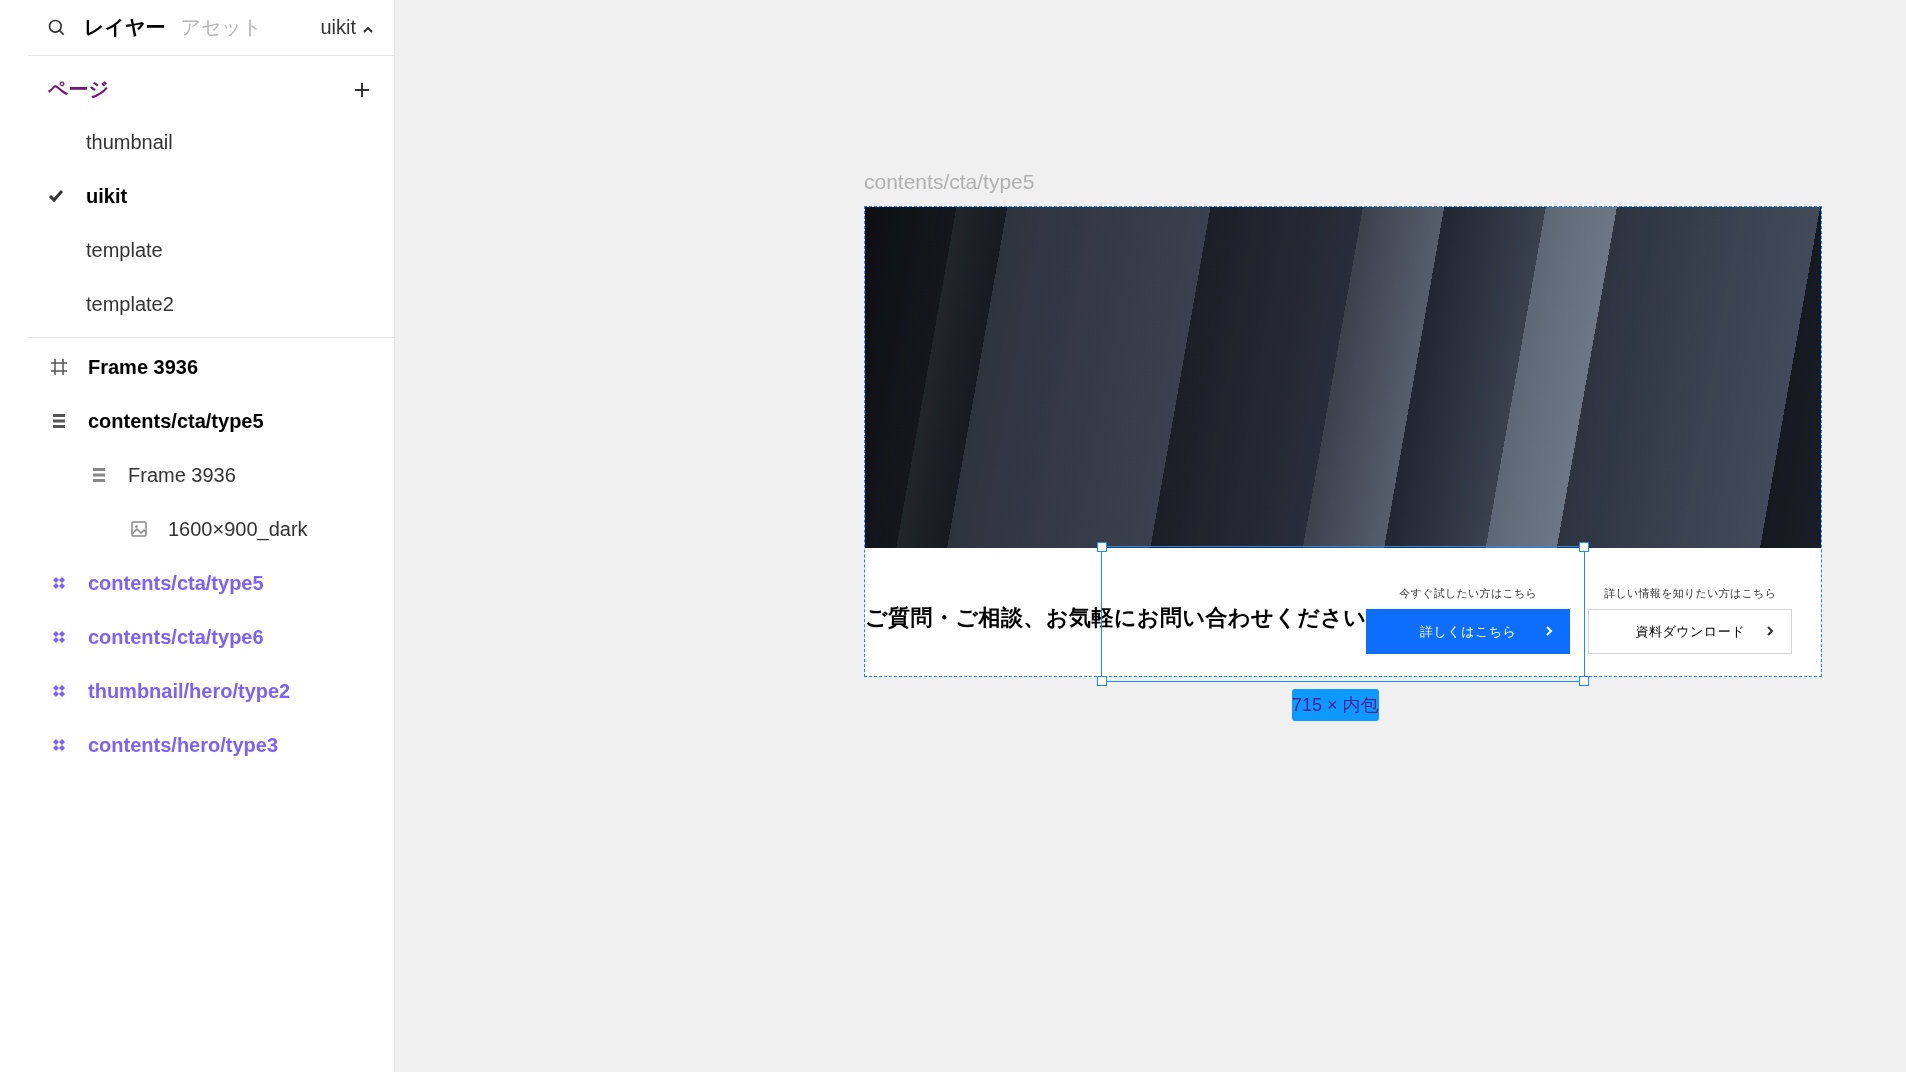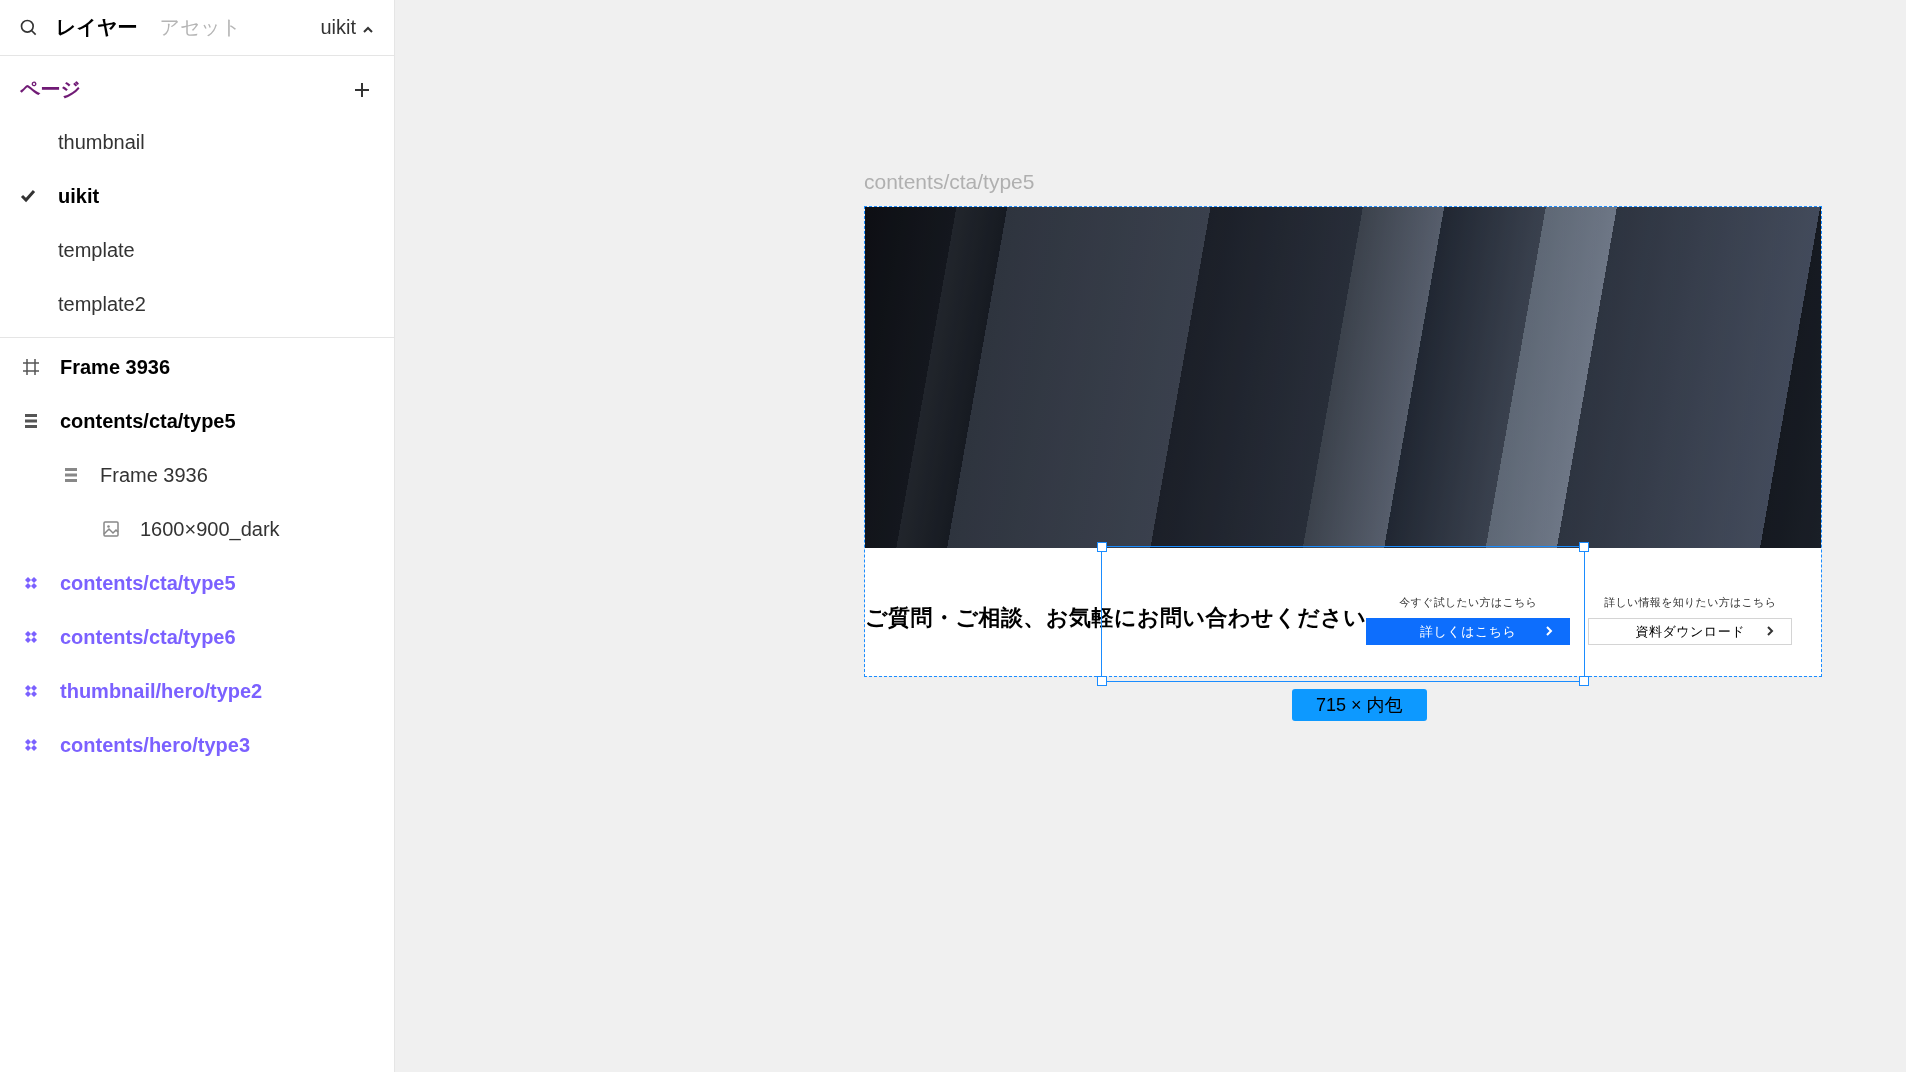--- a/index.html
+++ b/index.html
@@ -1,26 +1,26 @@
 <!DOCTYPE html>
 <html><head>
 <meta charset="utf-8">
 <style>
 * { margin: 0; padding: 0; box-sizing: border-box; font-family: -apple-system, "Hiragino Sans", "Hiragino Kaku Gothic ProN", Meiryo, sans-serif; }
 html, body { width: 1906px; height: 1072px; overflow: hidden; background: #f0f0f0; }
 
 .app { display: flex; width: 100%; height: 100%; }
 
-.sidebar { width: 395px; background: #ffffff; border-right: 1px solid #e5e5e5; display: flex; flex-direction: column; }
+.sidebar { width: 395px; background: #ffffff; border-right: 1px solid #e5e5e5; display: flex; flex-direction: column; padding-left: 28px; }
 
 .sidebar-header { display: flex; align-items: center; padding: 14px 20px 14px 18px; border-bottom: 1px solid #e5e5e5; }
 .search-ic { width: 22px; height: 22px; display: flex; align-items: center; justify-content: center; }
 .search-ic svg { width: 20px; height: 20px; stroke: #333; stroke-width: 2; fill: none; }
 .tab-layers { margin-left: 16px; font-size: 20px; font-weight: 700; color: #000; cursor: pointer; }
-.tab-assets { margin-left: 22px; font-size: 20px; font-weight: 400; color: #b5b5b5; cursor: pointer; }
+.tab-assets { margin-left: 15px; font-size: 20px; font-weight: 400; color: #b5b5b5; cursor: pointer; }
 .spacer { flex: 1; }
 .page-dd { display: flex; align-items: center; cursor: pointer; }
 .page-dd-label { font-size: 20px; color: #333; }
 .page-dd-chev { margin-left: 6px; width: 12px; height: 12px; }
 .page-dd-chev svg { width: 12px; height: 12px; stroke: #333; stroke-width: 2; fill: none; }
 
 .pages-section { border-bottom: 1px solid #e5e5e5; padding-bottom: 6px; }
 .pages-head { display: flex; align-items: center; padding: 20px 20px 12px 20px; }
 .pages-head-label { font-size: 20px; font-weight: 700; color: #701a75; }
 .pages-add { width: 24px; height: 24px; cursor: pointer; display: flex; align-items: center; justify-content: center; }
@@ -66,35 +66,35 @@
     #3b4352 74%, #566074 94%,
     #1b2029 94%, #222832 100%);
   background-blend-mode: multiply, normal;
 }
 
 .cta-body { width: 100%; height: 128px; background: #ffffff; position: relative; display: flex; flex-direction: row; align-items: center; }
 .cta-title { font-size: 22px; font-weight: 700; color: #000; margin-top: 12px; letter-spacing: 0.5px; }
 .cta-cols { display: flex; gap: 18px; margin-top: 16px; }
 .cta-col { display: flex; flex-direction: column; align-items: center; width: 204px; }
 .cta-hint { font-size: 11px; color: #333; margin-bottom: 8px; letter-spacing: 0.3px; }
-.cta-btn { width: 204px; height: 27px; display: flex; align-items: center; justify-content: center; position: relative; font-size: 13px; letter-spacing: 0.5px; cursor: pointer; }
+.cta-btn { width: 204px; height: 45px; display: flex; align-items: center; justify-content: center; position: relative; font-size: 13px; letter-spacing: 0.5px; cursor: pointer; }
 .cta-btn.primary { background: #0d6efd; color: #fff; }
 .cta-btn.secondary { background: #fff; color: #000; border: 1px solid #d4d4d4; }
 .cta-btn .chev { position: absolute; right: 16px; }
 .cta-btn .chev svg { width: 10px; height: 10px; fill: none; stroke-width: 2; }
 .cta-btn.primary .chev svg { stroke: #fff; }
 .cta-btn.secondary .chev svg { stroke: #333; }
 
 
 .inner-sel { position: absolute; left: 706px; top: 546px; width: 484px; height: 136px; border: 1px solid #1a8cff; pointer-events: none; }
 .handle { position: absolute; width: 10px; height: 10px; background: #fff; border: 1.5px solid #1a8cff; }
 .h-tl { left: -5px; top: -5px; } .h-tr { right: -5px; top: -5px; }
 .h-bl { left: -5px; bottom: -5px; } .h-br { right: -5px; bottom: -5px; }
 
-.dim-badge { position: absolute; left: 897px; top: 689px; background: #0d99ff; color: #000000; font-size: 18px; padding: 4px 24px; border-radius: 3px; }
+.dim-badge { position: absolute; left: 897px; top: 689px; background: #0d99ff; color: #4c1d95; font-size: 18px; padding: 4px 0; border-radius: 3px; }
 </style>
 </head>
 <body>
 
 <div class="app">
   <div class="sidebar">
 
     <div class="sidebar-header">
       <span class="search-ic">
         <svg viewBox="0 0 24 24">

